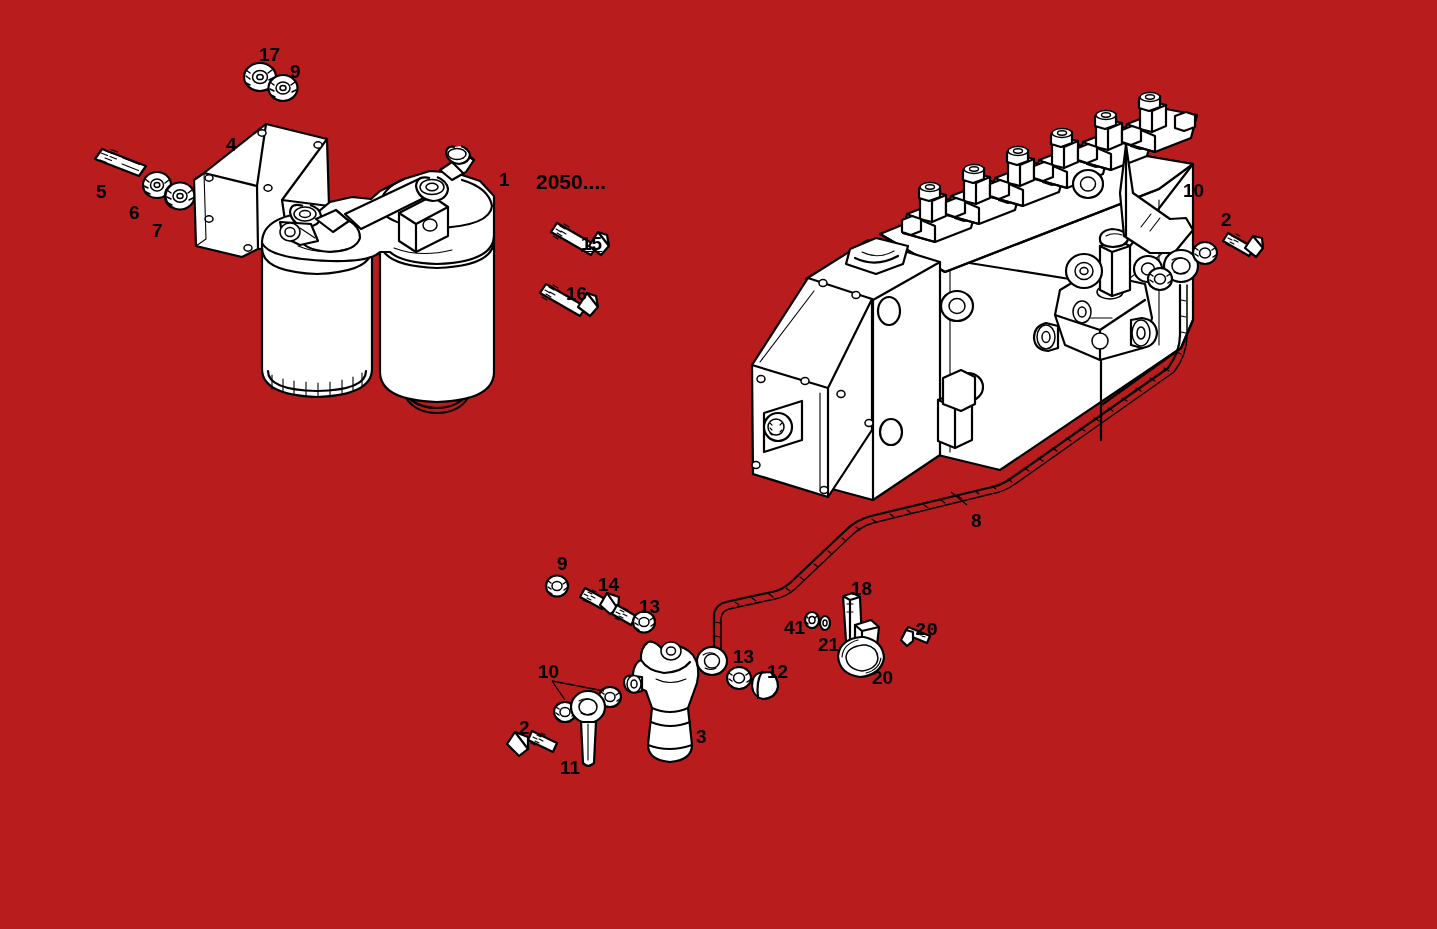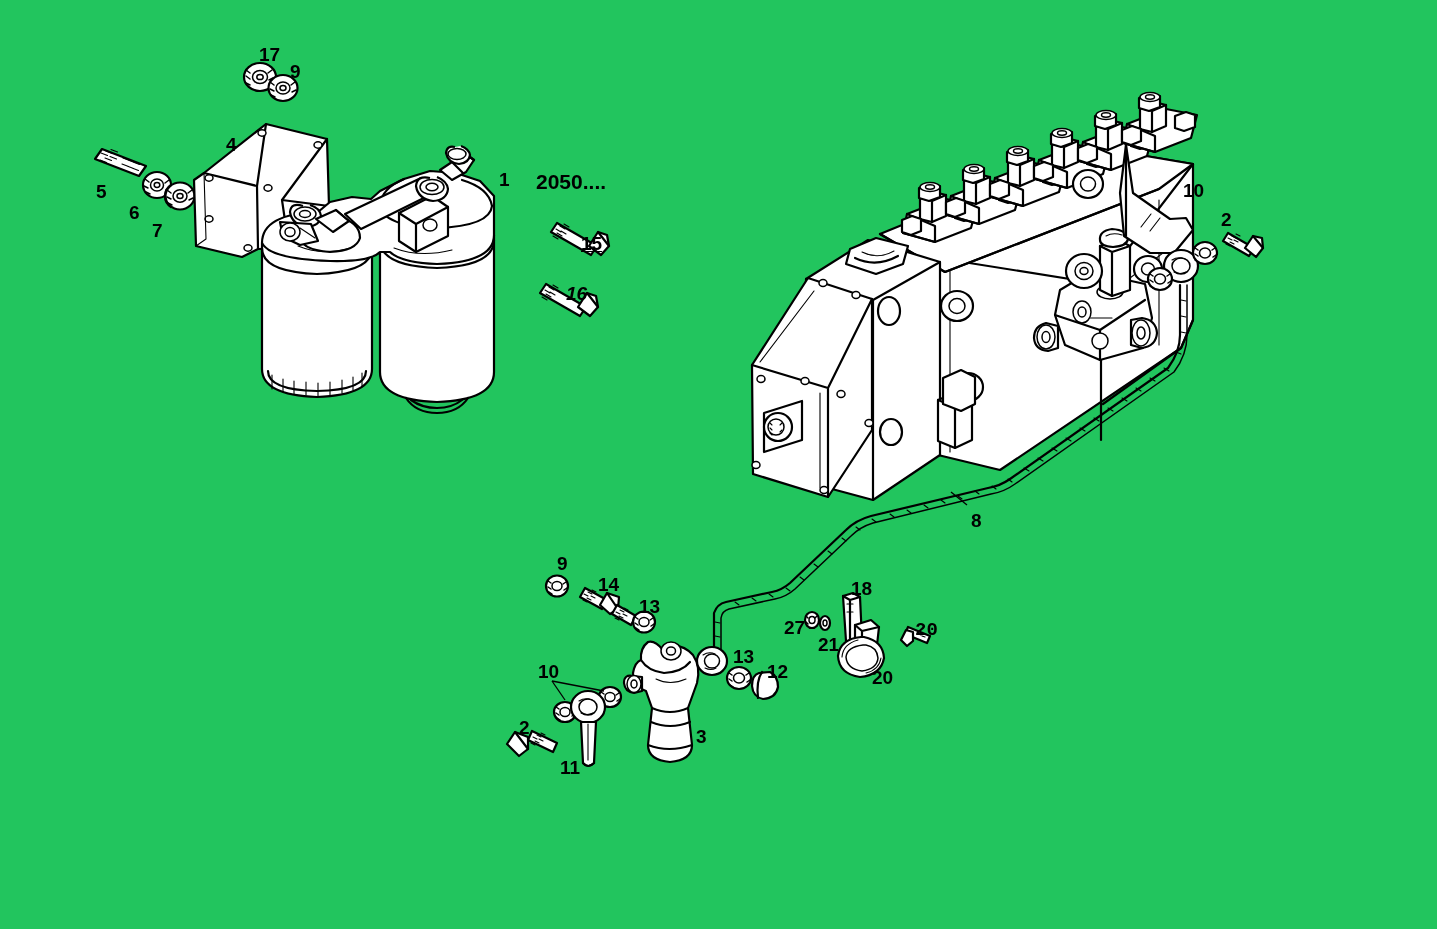--- a/index.html
+++ b/index.html
@@ -1,21 +1,21 @@
 <!DOCTYPE html>
 <html><head>
 <meta charset="utf-8">
 <title>Parts Diagram</title>
 <style>
   html,body{margin:0;padding:0;background:#ffffff;}
   body{
     font-family:"Liberation Sans", sans-serif;
     width:1437px;height:929px;overflow:hidden;
   }
-  #sheet{position:relative;width:1437px;height:929px;background:#22c55e;}
+  #sheet{position:relative;width:1437px;height:929px;background:#b91c1c;}
   #art{position:absolute;left:0;top:0;width:1437px;height:929px;}
   .callout{
     position:absolute;
     font-family:"Liberation Sans", sans-serif;
     font-weight:bold;
     font-size:19px;
     color:#000;
     line-height:1;
     white-space:nowrap;
     user-select:none;
@@ -493,29 +493,29 @@
   </svg>
 
   <div class="callout" style="left:259px;top:45px;">17</div>
   <div class="callout" style="left:290px;top:62px;">9</div>
   <div class="callout" style="left:226px;top:135px;">4</div>
   <div class="callout" style="left:96px;top:182px;">5</div>
   <div class="callout" style="left:129px;top:203px;">6</div>
   <div class="callout" style="left:152px;top:221px;">7</div>
   <div class="callout" style="left:499px;top:170px;">1</div>
   <div class="callout" style="left:581px;top:234px;text-decoration:underline;">15</div>
-  <div class="callout" style="left:566px;top:284px;font-style:italic;">16</div>
+  <div class="callout" style="left:566px;top:284px;">16</div>
   <div class="callout" style="left:1183px;top:181px;">10</div>
   <div class="callout" style="left:1221px;top:210px;">2</div>
   <div class="callout" style="left:971px;top:511px;">8</div>
   <div class="callout" style="left:557px;top:554px;">9</div>
   <div class="callout" style="left:598px;top:575px;">14</div>
   <div class="callout" style="left:639px;top:597px;">13</div>
   <div class="callout" style="left:851px;top:579px;">18</div>
-  <div class="callout" style="left:784px;top:618px;">27</div>
+  <div class="callout" style="left:784px;top:618px;">41</div>
   <div class="callout" style="left:818px;top:635px;">21</div>
   <div class="callout" style="left:915px;top:621px;font-family:Liberation Mono, monospace;">20</div>
   <div class="callout" style="left:872px;top:668px;">20</div>
   <div class="callout" style="left:733px;top:647px;">13</div>
   <div class="callout" style="left:767px;top:662px;">12</div>
   <div class="callout" style="left:538px;top:662px;">10</div>
   <div class="callout" style="left:696px;top:727px;">3</div>
   <div class="callout" style="left:519px;top:718px;">2</div>
   <div class="callout" style="left:560px;top:758px;">11</div>
 

